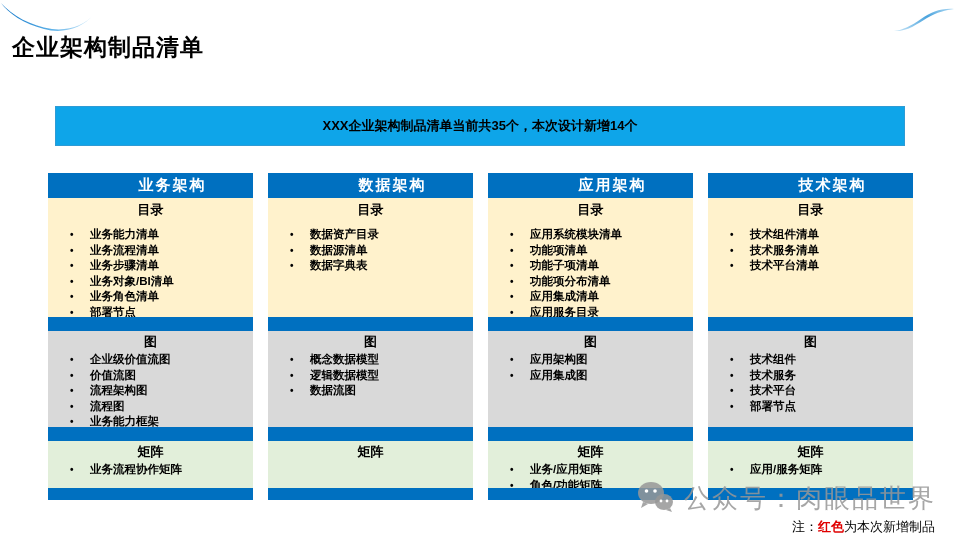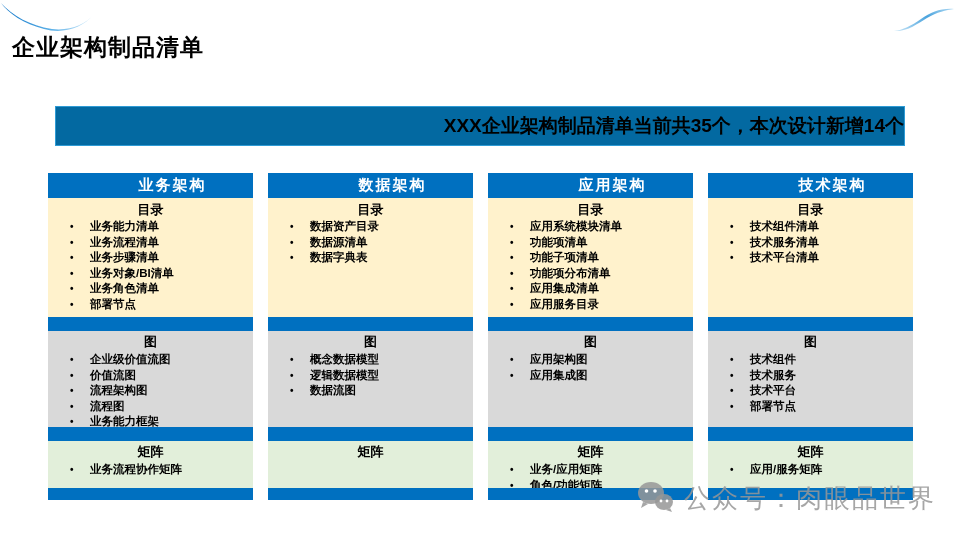--- a/index.html
+++ b/index.html
@@ -9,42 +9,42 @@
   }
   .swoosh-left{position:absolute;left:0;top:2px;}
   .swoosh-right{position:absolute;left:893px;top:6px;}
   .title{
     position:absolute;left:12px;top:32px;margin:0;
     font-size:23px;font-weight:bold;letter-spacing:1px;color:#000;z-index:2;
   }
   .banner{
     position:absolute;left:55px;top:106px;width:848px;height:38px;
     border:1.5px solid var(--banner-border);
-    display:flex;align-items:center;justify-content:flex-end;
-    font-size:19px;font-weight:bold;background:#0369a1;
+    display:flex;align-items:center;justify-content:center;
+    font-size:13px;font-weight:bold;background:#0ea5e9;
   }
   .columns{
     position:absolute;left:48px;top:173px;width:865px;height:327px;
     display:flex;gap:15px;
   }
   .col{flex:1;display:flex;flex-direction:column;}
   .col-header{
     height:25px;background:var(--blue);color:#fff;
     font-size:15px;font-weight:bold;letter-spacing:2px;
     display:flex;align-items:center;justify-content:center;flex:none;padding-left:44px;
   }
   .sec{overflow:hidden;flex:none;}
   .sec-catalog{height:119px;background:var(--cream);}
   .sec-diagram{height:96px;background:var(--gray);}
   .sec-matrix{height:47px;background:var(--green);}
   .sep{height:14px;background:var(--blue);flex:none;}
   .col-footer{height:12px;background:var(--blue);flex:none;}
   .sec-title{
     text-align:center;font-size:13px;font-weight:bold;
-    padding-top:3px;margin-bottom:0;
+    padding-top:3px;margin-bottom:8px;
   }
   .sec-diagram .sec-title,.sec-matrix .sec-title{padding-top:2px;margin-bottom:1px;}
   .sec-list{
     list-style:none;margin:0;padding:0 4px 0 22px;
   }
   .sec-list li{
     display:flex;align-items:baseline;
     font-size:11.5px;font-weight:bold;line-height:15.5px;
   }
   .bullet{width:20px;flex:none;font-size:10px;}
@@ -332,14 +332,17 @@
       <circle cx="10.5" cy="10" r="1.8" fill="#fff"></circle>
       <circle cx="19" cy="10" r="1.8" fill="#fff"></circle>
       <ellipse cx="28" cy="21" rx="9" ry="8" fill="rgba(150,150,150,0.85)"></ellipse>
       <path d="M34,27 L36,31 L30,29 Z" fill="rgba(150,150,150,0.85)"></path>
       <circle cx="25" cy="20" r="1.4" fill="#fff"></circle>
       <circle cx="31" cy="20" r="1.4" fill="#fff"></circle>
     </svg>
     <span>公众号：肉眼品世界</span>
   </div>
 
+  <div class="note">
+    <span>注：</span><span class="red">红色</span><span>为本次新增制品</span>
+  </div>
 
 </div>
 
 </body></html>

